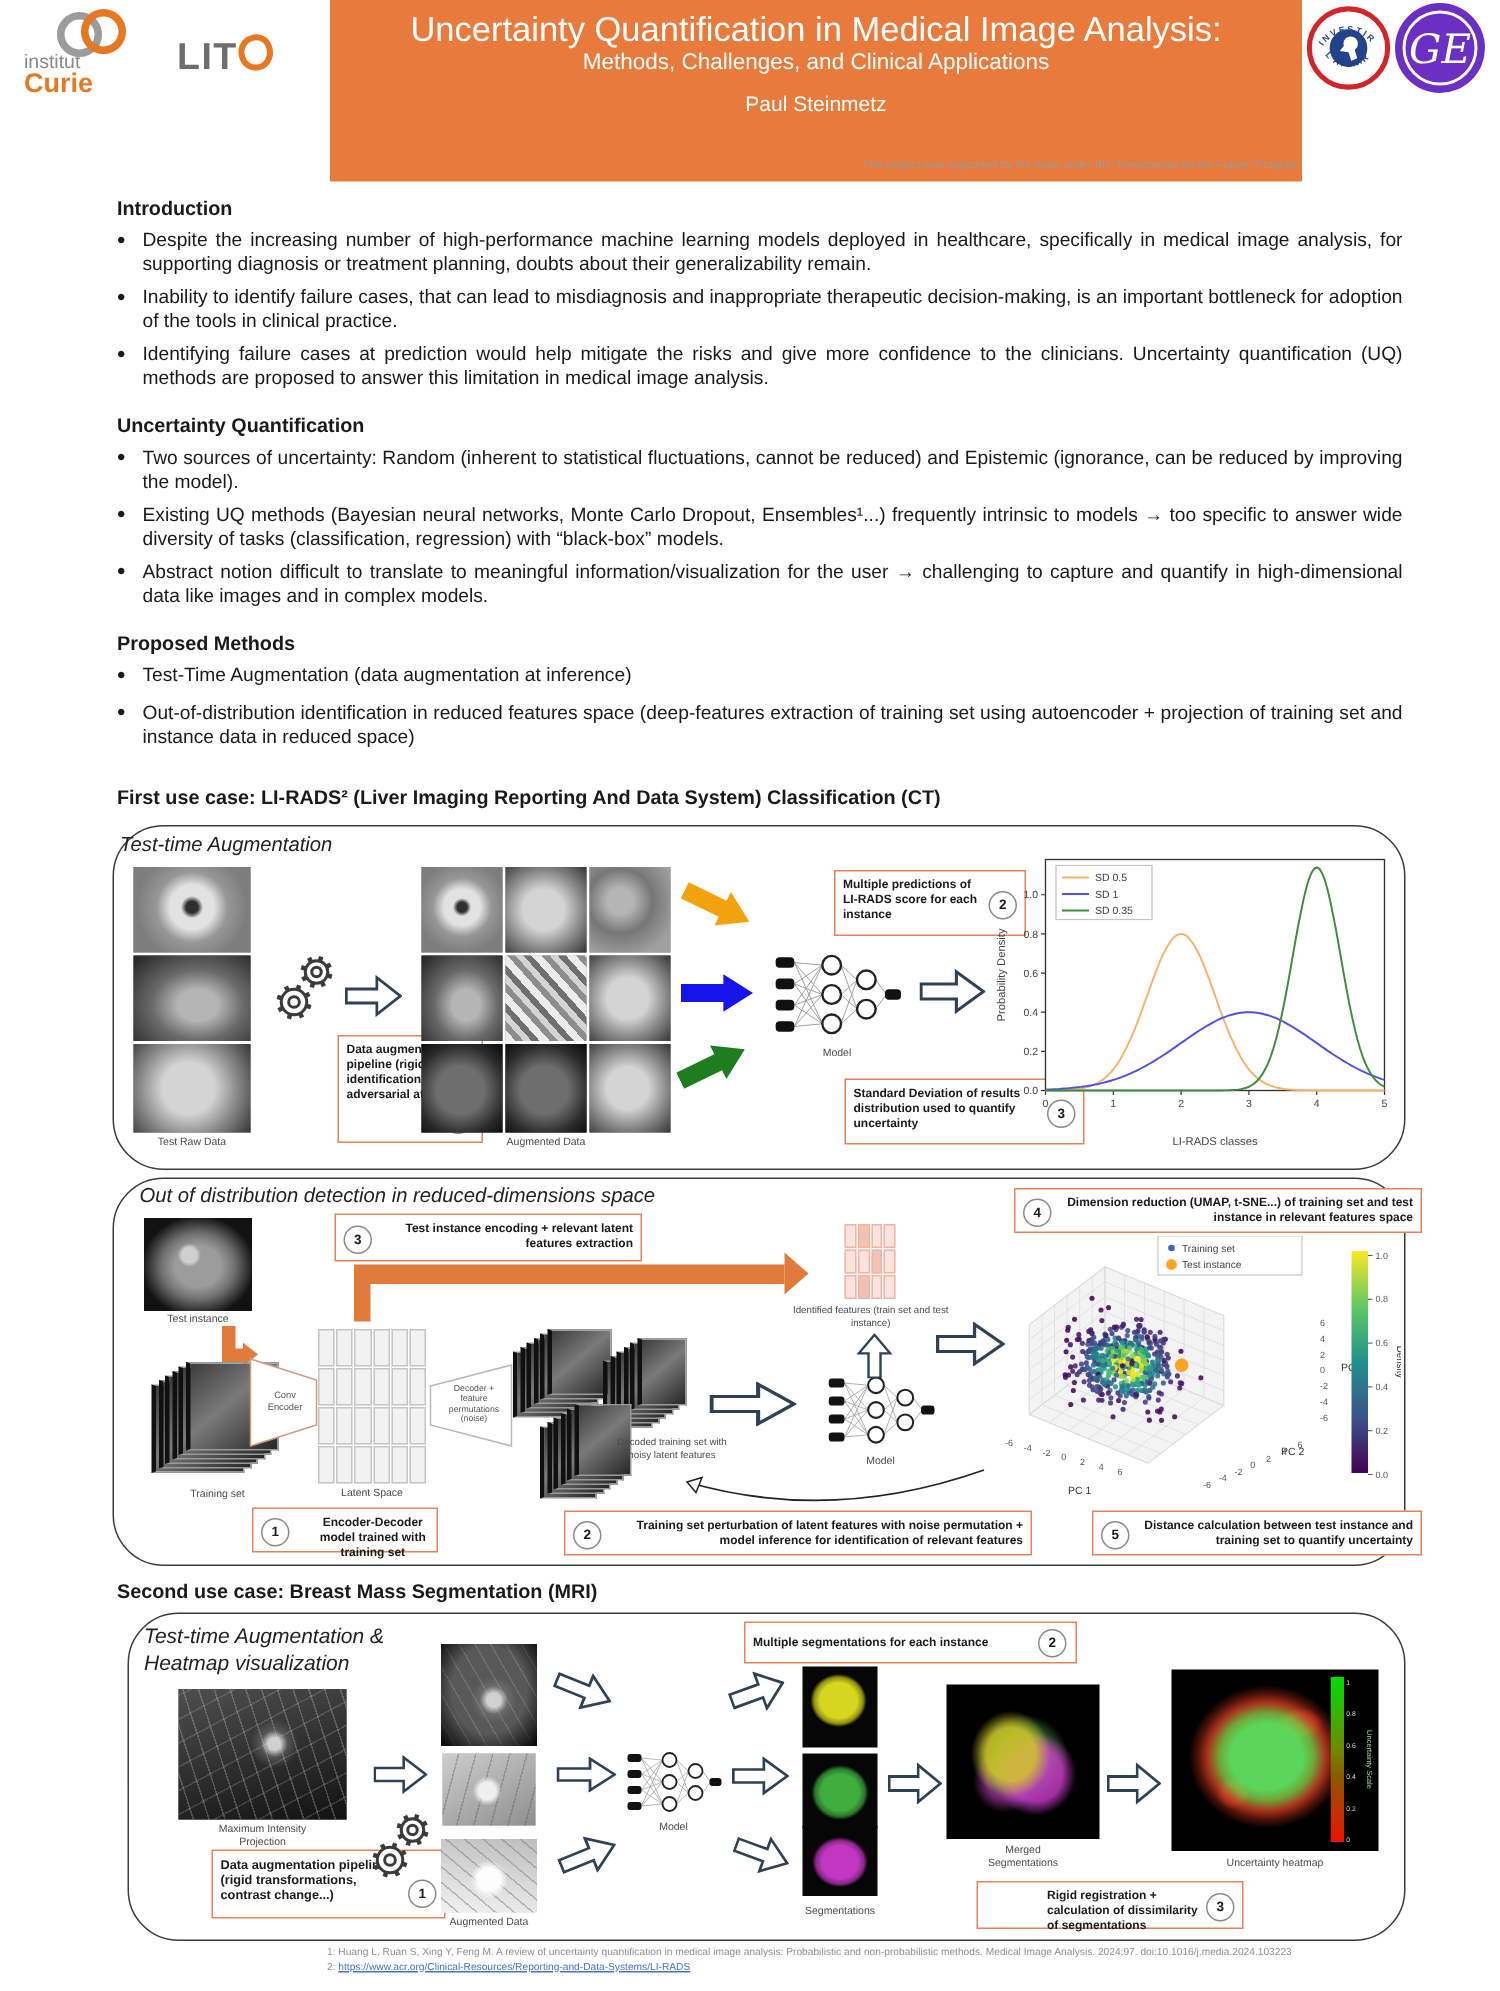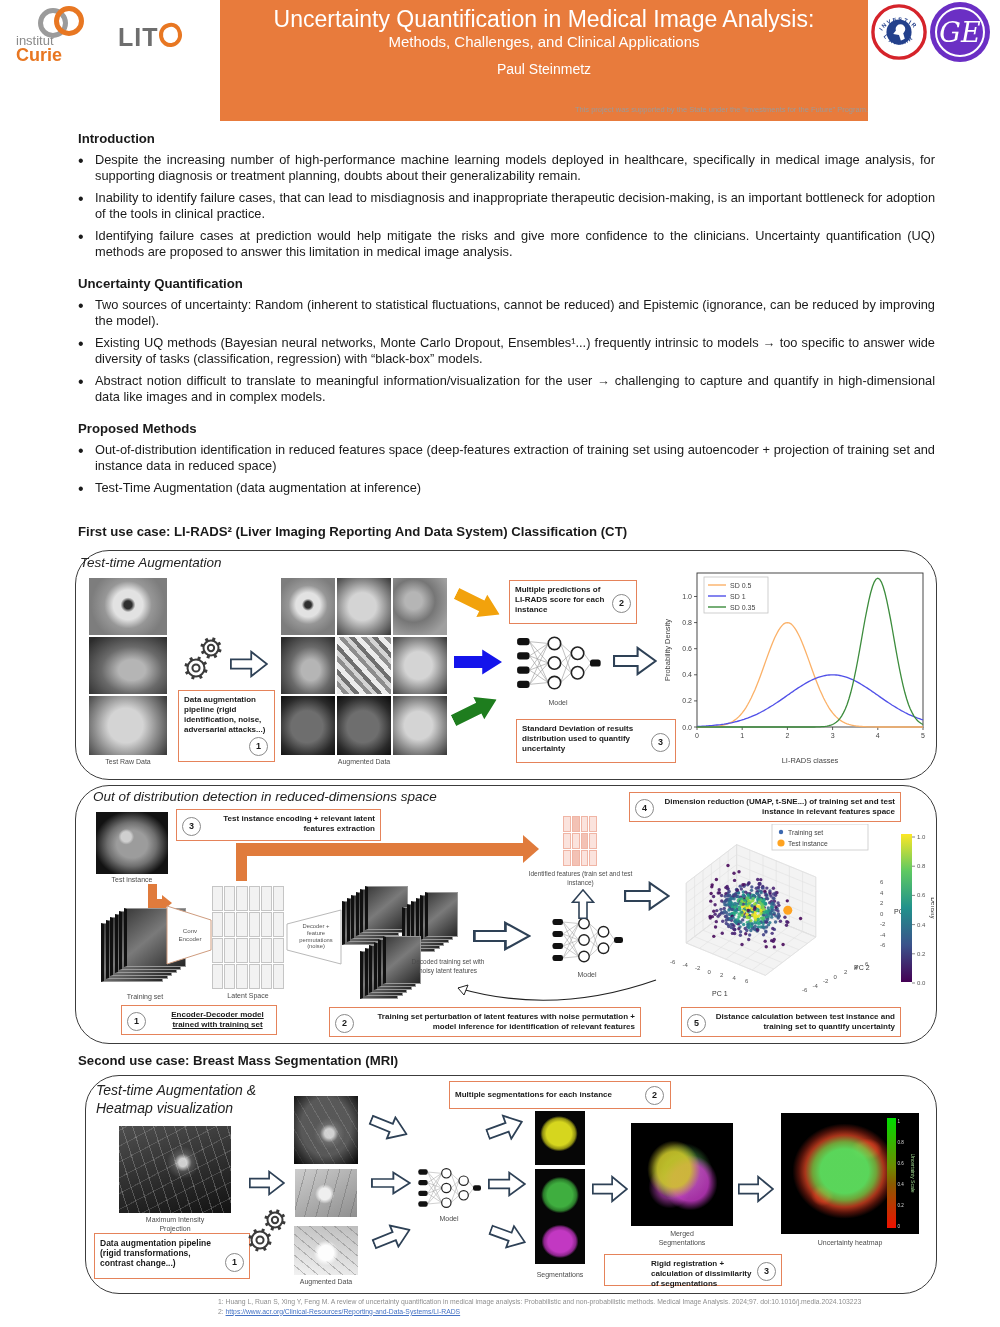--- a/index.html
+++ b/index.html
@@ -29,21 +29,21 @@
   .bull{display:flex;margin:0 0 7px 0;}
   .bull .dot{width:17px;flex:0 0 17px;}
   .bull .dot::before{content:"\2022";}
   .bull p{margin:0;flex:1;font-size:12.8px;line-height:15.5px;text-align:justify;}
   .uc-head{position:absolute;font-size:13.2px;font-weight:700;}
   
   .panel{position:absolute;border:1.6px solid #3c3c3c;border-radius:34px;background:#fff;}
   .ptitle{position:absolute;font-style:italic;font-size:13.5px;color:#222;white-space:nowrap;}
   .cap{position:absolute;font-size:7px;line-height:8.5px;color:#4c4c4c;text-align:center;}
   .obox{position:absolute;border:1.6px solid #e5835a;background:#fff;font-size:8px;font-weight:700;
-        line-height:10px;color:#1a1a1a;padding:4px 5px;box-sizing:border-box;}
+        line-height:10px;color:#1a1a1a;padding:4px 5px;box-sizing:border-box;margin-left:47px;}
   .circ{position:absolute;width:17px;height:17px;border:1px solid #8a8a8a;border-radius:50%;
         font-size:9px;font-weight:700;line-height:17px;text-align:center;background:#fff;}
   .img{position:absolute;box-sizing:border-box;}
   .barrow,.sarrow{position:absolute;}
   .gears{position:absolute;}
   .nn{position:absolute;}
   .stack{position:absolute;}
   .stack i{position:absolute;width:66%;height:70%;background:linear-gradient(140deg,#3c3c3c,#7a7a7a 45%,#262626);
            border:1px solid #999;border-left:3px solid #101010;}
   .grid-cells{position:absolute;display:grid;gap:1px;}
@@ -153,25 +153,25 @@
         </div>
       <div class="bull">
           <span class="dot"></span>
           <p>Abstract notion difficult to translate to meaningful information/visualization for the user → challenging to capture and quantify in high-dimensional data like images and in complex models.</p>
         </div>
     </div>
     <div class="sect">
       <h3>Proposed Methods</h3>
       <div class="bull">
           <span class="dot"></span>
-          <p>Out-of-distribution identification in reduced features space (deep-features extraction of training set using autoencoder + projection of training set and instance data in reduced space)</p>
+          <p>Test-Time Augmentation (data augmentation at inference)</p>
         </div>
       <div class="bull">
           <span class="dot"></span>
-          <p>Test-Time Augmentation (data augmentation at inference)</p>
+          <p>Out-of-distribution identification in reduced features space (deep-features extraction of training set using autoencoder + projection of training set and instance data in reduced space)</p>
         </div>
     </div>
   </div>
 
   <div class="uc-head" style="left:78px;top:524px;">First use case: LI-RADS² (Liver Imaging Reporting And Data System) Classification (CT)</div>
 
   <div class="panel" style="left:75px;top:550px;width:860px;height:228px;">
     <div class="ptitle" style="left:4px;top:4px;">Test-time Augmentation</div>
 
     <div class="img ct-a" style="left:13px;top:27px;width:78px;height:57px;"></div>
@@ -477,21 +477,21 @@
 
     <div class="barrow" style="left:548px;top:95px;width:46px;height:30px;"><svg viewBox="0 0 34 24" preserveAspectRatio="none" width="100%" height="100%">
           <polygon points="0.8,8 19,8 19,1.5 33,12 19,22.5 19,16 0.8,16" fill="#fff" stroke="#2e4156" stroke-width="1.6"></polygon>
         </svg></div>
 
     <svg style="position:absolute;left:368px;top:190px;" width="218" height="36">
       <path d="M 212,4 Q 110,40 14,12" fill="none" stroke="#222" stroke-width="1.2"></path>
       <polygon points="14,12 24,9 20,19" fill="#fff" stroke="#222" stroke-width="1"></polygon>
     </svg>
 
-    <div class="obox" style="left:45px;top:219px;width:156px;height:30px;padding-left:42px;text-align:center;text-decoration:underline;">
+    <div class="obox" style="left:45px;top:219px;width:124px;height:30px;padding-left:42px;text-align:center;">
       <span>Encoder-Decoder model trained with training set</span>
       <span class="circ" style="left:5px;top:6px;">1</span>
     </div>
     <div class="obox" style="left:253px;top:221px;width:312px;height:30px;padding-left:28px;text-align:right;">
       <span>Training set perturbation of latent features with noise permutation + model inference for identification of relevant features</span>
       <span class="circ" style="left:5px;top:6px;">2</span>
     </div>
     <div class="obox" style="left:553px;top:6px;width:272px;height:30px;padding-left:28px;text-align:right;">
       <span>Dimension reduction (UMAP, t-SNE...) of training set and test instance in relevant features space</span>
       <span class="circ" style="left:5px;top:6px;">4</span>

